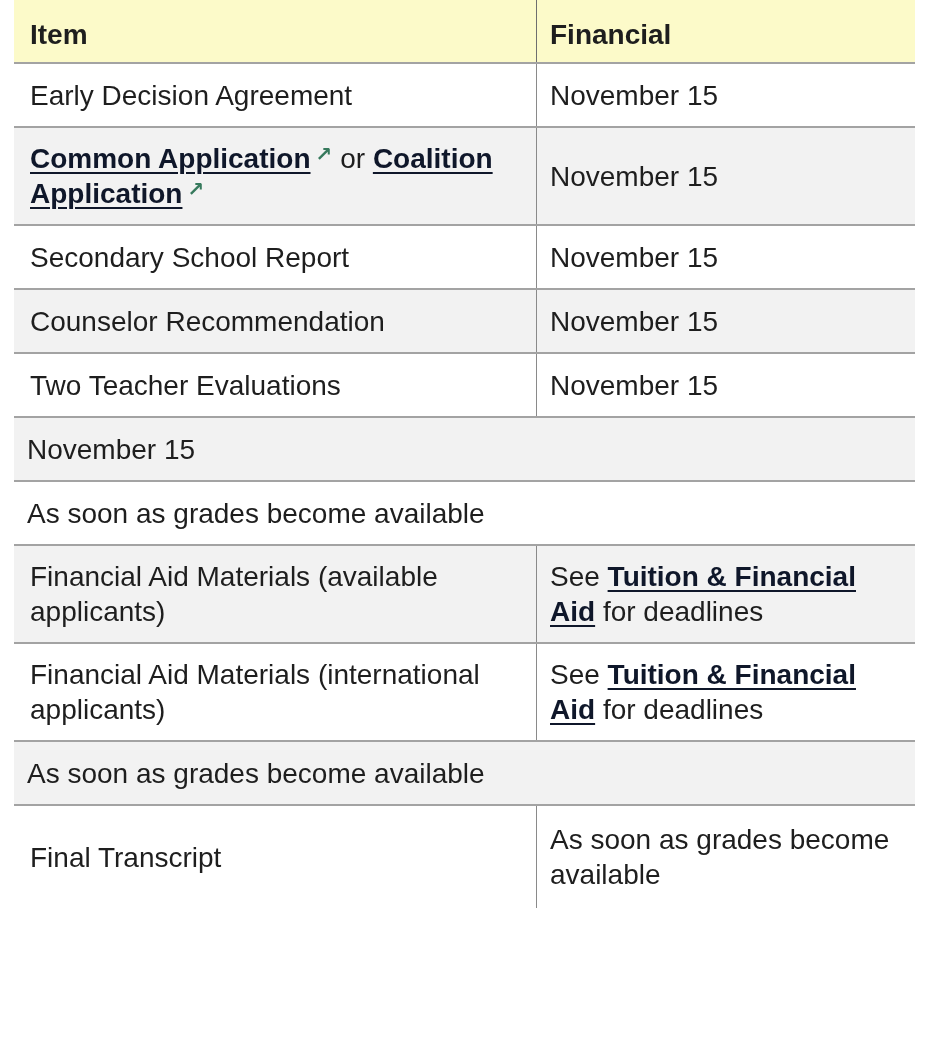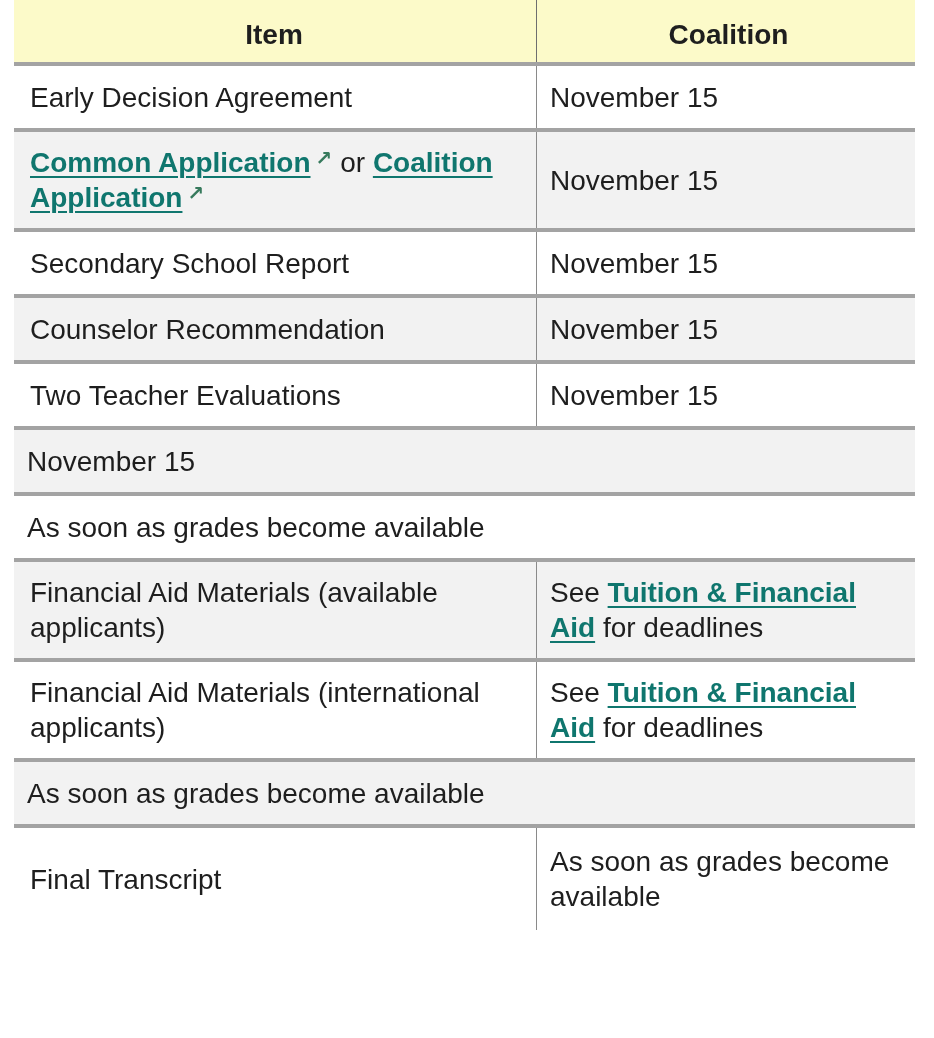--- a/index.html
+++ b/index.html
@@ -16,21 +16,21 @@
     overflow: hidden;
   }
   .table {
     margin-left: 14px;
     width: 901px;
     font-size: 28px;
     line-height: 35px;
   }
   .tr {
     display: flex;
-    border-top: 4px solid #a3a3a3;
+    border-top: 2px solid #a3a3a3;
     background: #ffffff;
   }
   .tr.header {
     border-top: none;
     background: #fcfac9;
     font-weight: 700;
     min-height: 62px;
   }
   .tr.alt { background: #f2f2f2; }
   .tr.last { min-height: 102px; }
@@ -44,24 +44,24 @@
     flex: 0 0 523px;
     width: 523px;
     padding: 13px 18px 13px 16px;
     border-right: 1px solid #8a8a8a;
   }
   .tr.header .td.c1 { border-right-color: #6e6e6e; }
   .td.c2 {
     flex: 1 1 auto;
     padding: 13px 8px 13px 13px;
   }
-  .tr.header .td { justify-content: center; padding-top: 6px; padding-bottom: 0; }
+  .tr.header .td { padding-top: 6px; padding-bottom: 0; }
   .cell-text { display: inline; }
   a.green-link {
-    color: #0f766e;
+    color: #0f172a;
     font-weight: 700;
     text-decoration: underline;
     text-decoration-thickness: 2px;
     text-underline-offset: 4px;
     cursor: pointer;
   }
   .ext-arrow {
     display: inline-block;
     color: #377a5d;
     font-weight: 600;
@@ -76,21 +76,21 @@
 <body>
 
 <div class="page">
   <div class="table">
 
     <div class="tr header">
       <div class="td c1">
         <span class="cell-text">Item</span>
       </div>
       <div class="td c2">
-        <span class="cell-text">Coalition</span>
+        <span class="cell-text">Financial</span>
       </div>
     </div>
 
     <div class="tr">
       <div class="td c1">
         <span class="cell-text">Early Decision Agreement</span>
       </div>
       <div class="td c2">
         <span class="cell-text">November 15</span>
       </div>

